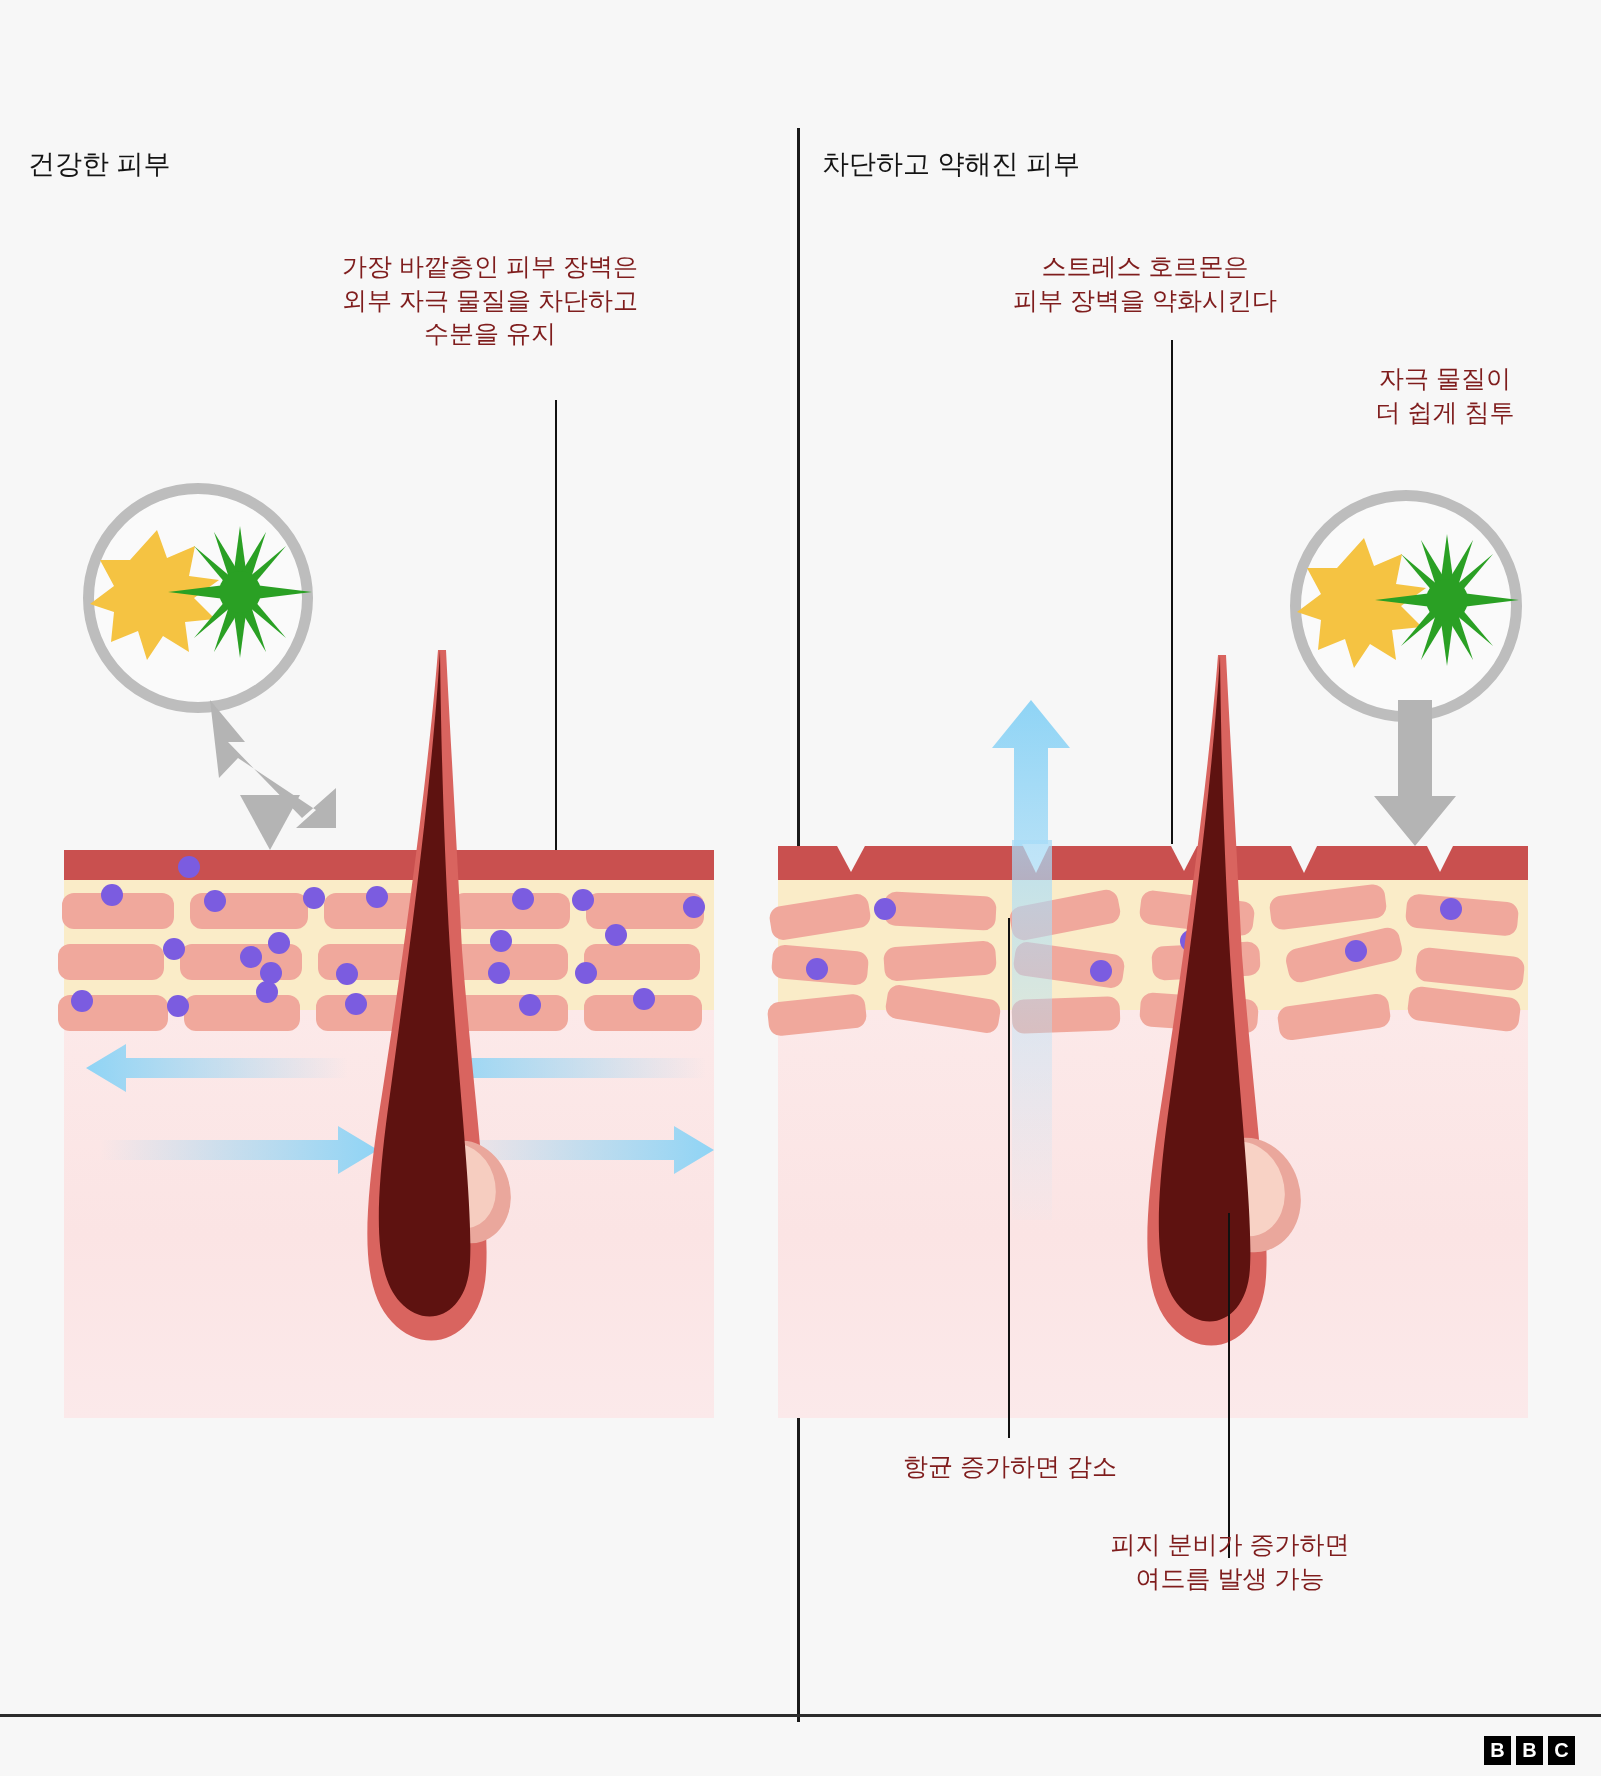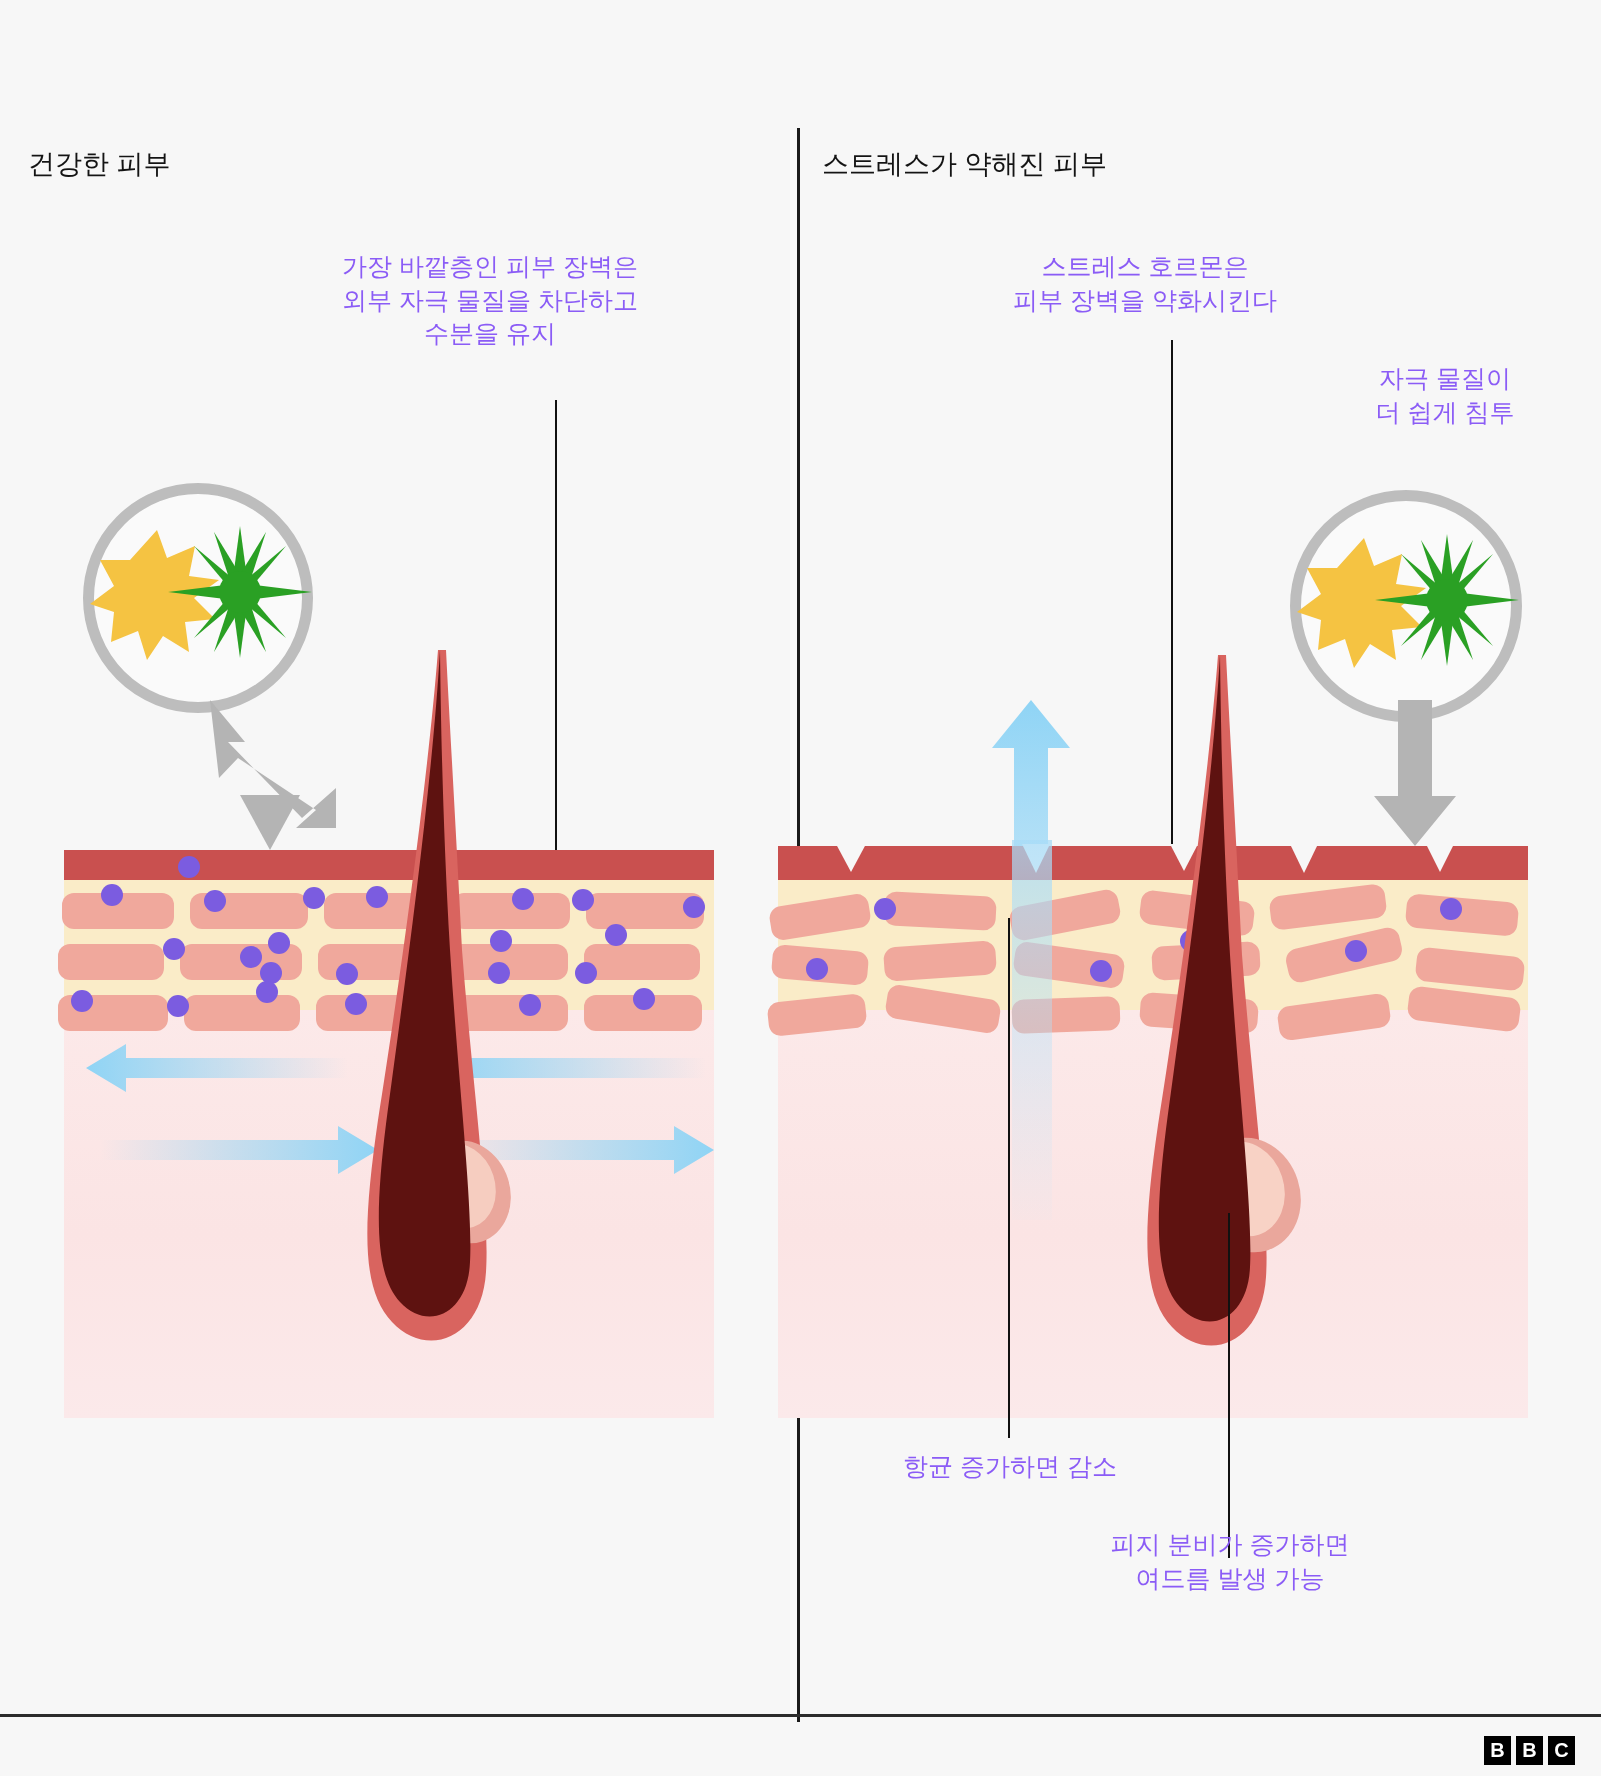--- a/index.html
+++ b/index.html
@@ -35,21 +35,21 @@
   
   .bbc{position:absolute;right:26px;top:1736px;display:flex;gap:5px;}
   .bbc span{
     display:block;width:27px;height:29px;background:#000;color:#fff;
     font-size:20px;font-weight:bold;line-height:29px;text-align:center;
     font-family:"Liberation Sans",sans-serif;
   }
 
   
   .ann{
-    position:absolute;font-size:25px;line-height:1.34;color:#8b5cf6;
+    position:absolute;font-size:25px;line-height:1.34;color:#7f1d1d;
     text-align:center;white-space:pre-line;
   }
   .ann.boxed{
     background:rgba(250,250,250,0.88);
     border-radius:4px;padding:2px 6px;
   }
   .leader{position:absolute;background:#111;width:2px;}
 
   
   .panel{position:absolute;}
@@ -69,21 +69,21 @@
   }
 
   svg{display:block;overflow:visible;}
 </style>
 </head>
 <body>
 
 <div class="stage">
 
   <div class="col-head left">건강한 피부</div>
-  <div class="col-head right">스트레스가 약해진 피부</div>
+  <div class="col-head right">차단하고 약해진 피부</div>
   <div class="divider"></div>
 
   <div class="panel" style="left:0;top:0;width:797px;height:1714px;">
 
     <div class="ann" style="left:240px;top:250px;width:500px;">가장 바깥층인 피부 장벽은
 외부 자극 물질을 차단하고
 수분을 유지</div>
 
     <div class="leader" style="left:555px;top:400px;height:455px;"></div>
 

